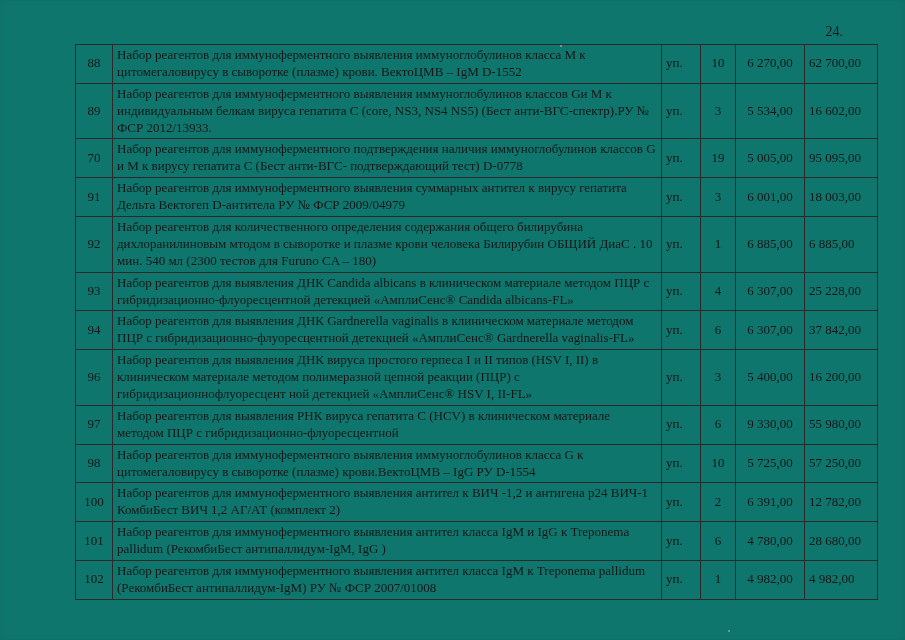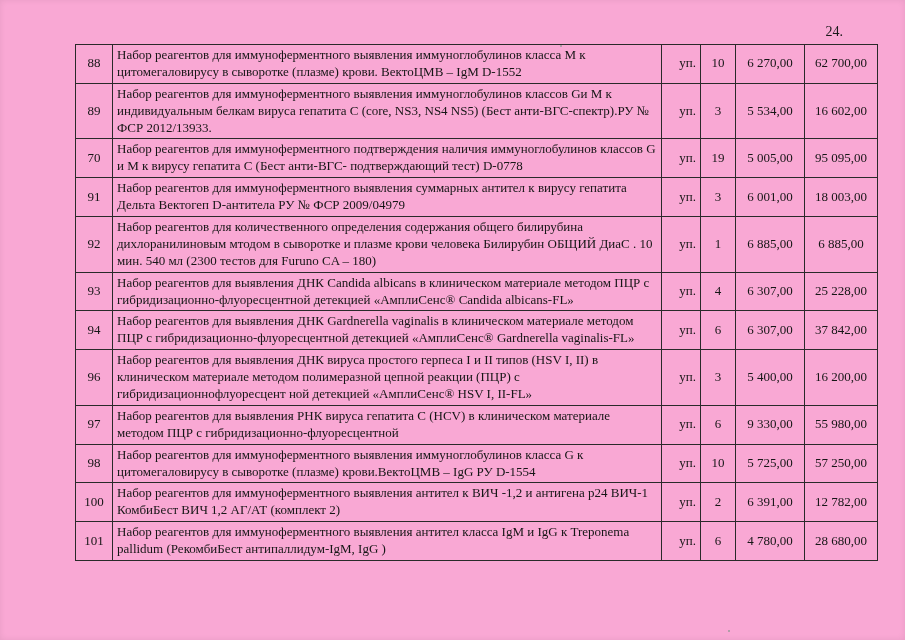--- a/index.html
+++ b/index.html
@@ -5,21 +5,21 @@
   html, body {
     margin: 0;
     padding: 0;
     background: #e9e9e9;
     font-family: "Liberation Serif", "DejaVu Serif", serif;
   }
   .page {
     position: relative;
     width: 905px;
     height: 640px;
-    background: #f9a8d4;
+    background: #0f766e;
     overflow: hidden;
     box-shadow: inset 0 0 6px rgba(0,0,0,0.08);
   }
   .page-number {
     position: absolute;
     top: 24px;
     right: 62px;
     font-size: 14px;
     color: #1a1a1a;
   }
@@ -35,24 +35,24 @@
     color: #161616;
   }
   table.reagents td {
     border: 1px solid #2a2a2a;
     padding: 2px 4px;
     vertical-align: middle;
     overflow: hidden;
   }
   td.c-num   { width: 28px;  text-align: center; }
   td.c-desc  { width: 540px; text-align: left; padding-left: 7px; padding-right: 7px; }
-  td.c-unit  { width: 30px;  text-align: right; }
+  td.c-unit  { width: 30px;  text-align: left; }
   td.c-qty   { width: 26px;  text-align: center; }
   td.c-price { width: 60px;  text-align: center; white-space: nowrap; }
-  td.c-total { width: 64px;  text-align: center; white-space: nowrap; }
+  td.c-total { width: 64px;  text-align: left; white-space: nowrap; }
   .speck1, .speck2 {
     position: absolute;
     background: #9a9a9a;
     border-radius: 50%;
     width: 2px; height: 2px;
   }
   .speck1 { left: 728px; top: 630px; }
   .speck2 { left: 560px; top: 45px; }
 </style>
 </head>
@@ -166,18 +166,26 @@
 
   <tr>
     <td class="c-num">101</td>
     <td class="c-desc">Набор реагентов для иммуноферментного выявления антител класса IgM и IgG к  Treponema pallidum (РекомбиБест антипаллидум-IgM, IgG )</td>
     <td class="c-unit">уп.</td>
     <td class="c-qty">6</td>
     <td class="c-price">4 780,00</td>
     <td class="c-total">28 680,00</td>
   </tr>
 
+  <tr>
+    <td class="c-num">102</td>
+    <td class="c-desc">Набор реагентов для иммуноферментного выявления антител класса IgM к  Treponema pallidum (РекомбиБест антипаллидум-IgM) РУ № ФСР 2007/01008</td>
+    <td class="c-unit">уп.</td>
+    <td class="c-qty">1</td>
+    <td class="c-price">4 982,00</td>
+    <td class="c-total">4 982,00</td>
+  </tr>
 </tbody>
   </table>
 
   <div class="speck1"></div>
   <div class="speck2"></div>
 </div>
 
 </body></html>

